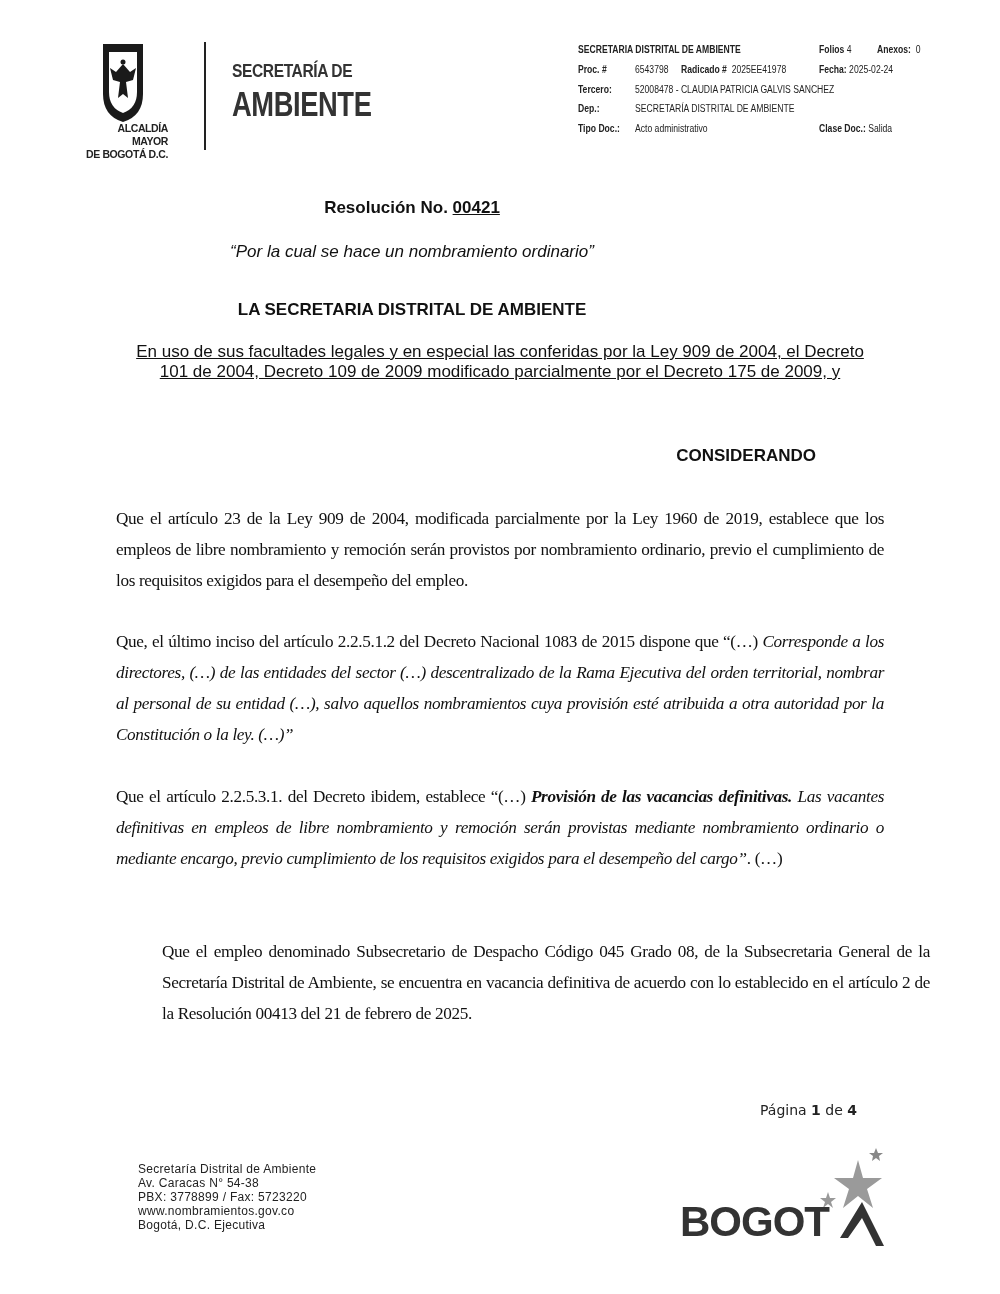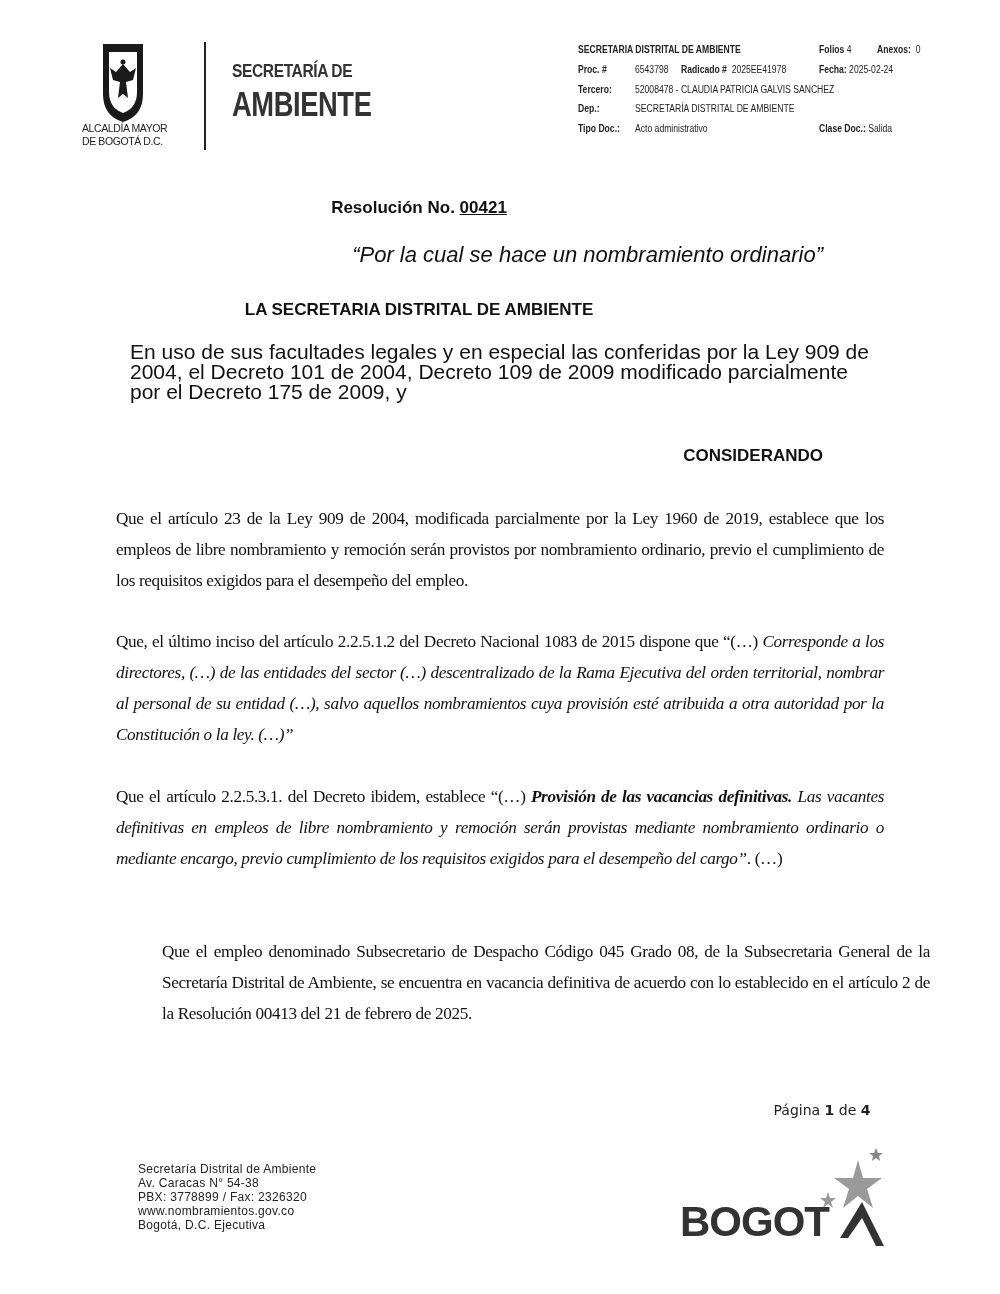--- a/index.html
+++ b/index.html
@@ -1,38 +1,38 @@
 <!DOCTYPE html>
 <html><head>
 <meta charset="utf-8">
 <style>
   html,body{margin:0;padding:0;background:#fff;}
   body{width:1000px;height:1294px;position:relative;overflow:hidden;font-family:"Liberation Sans",sans-serif;color:#111;}
   .abs{position:absolute;}
   
   .shield{left:100px;top:42px;width:46px;height:82px;}
-  .alcaldia{left:82px;top:122px;width:86px;text-align:left;font-weight:normal;font-size:10.5px;line-height:13px;letter-spacing:-0.4px;color:#222;}
+  .alcaldia{left:82px;top:122px;width:86px;text-align:right;font-weight:bold;font-size:10.5px;line-height:13px;letter-spacing:-0.4px;color:#222;}
   .vrule{left:204px;top:42px;width:2px;height:108px;background:#222;}
   .secr1{left:232px;top:60px;font-weight:bold;font-size:19px;letter-spacing:-0.5px;color:#333;transform:scaleX(0.82);transform-origin:left;}
   .secr2{left:232px;top:84px;font-weight:bold;font-size:35px;letter-spacing:-0.5px;color:#333;transform:scaleX(0.78);transform-origin:left;}
   
   .meta{font-size:10px;color:#222;transform:scaleX(0.86);transform-origin:left;white-space:nowrap;}
   .meta b{font-weight:bold;}
   
-  .center{left:15px;width:808px;text-align:center;}
+  .center{left:8px;width:808px;text-align:center;}
   .doc-title{top:198px;font-size:17px;font-weight:bold;}
   .doc-title u{text-decoration:underline;}
-  .subtitle{top:242px;font-size:22px;font-style:italic;text-align:right;}
+  .subtitle{top:242px;font-size:17px;font-style:italic;}
   .authority{top:300px;font-size:17px;font-weight:bold;}
-  .preamble{top:342px;left:130px;width:740px;font-size:21px;line-height:20px;}
+  .preamble{top:342px;left:130px;width:740px;font-size:17px;line-height:20px;text-align:center;text-decoration:underline;}
   .considerando{top:446px;font-size:17px;font-weight:bold;text-align:right;}
   .para{left:116px;width:768px;font-size:17.2px;line-height:31px;text-align:justify;text-align-last:left;}
   .para i{font-style:italic;}
   .narrow{letter-spacing:-0.35px;font-family:Liberation Serif, serif;}
-  .pagenum{left:760px;top:1102px;width:124px;text-align:center;font-family:"DejaVu Sans",sans-serif;font-size:14px;color:#222;}
+  .pagenum{left:760px;top:1102px;width:124px;text-align:left;font-family:"DejaVu Sans",sans-serif;font-size:14px;color:#222;}
   .footer-addr{left:138px;top:1162px;font-size:12px;line-height:14px;color:#222;letter-spacing:0.3px;}
   .bogota-logo{left:680px;top:1146px;width:210px;height:106px;}
 </style>
 </head>
 <body>
 
 <svg class="abs shield" viewBox="0 0 46 82">
   <path d="M3 2 H43 V52 Q43 74 23 80 Q3 74 3 52 Z" fill="#1a1a1a"></path>
   <path d="M9 10 H37 V50 Q37 66 23 71 Q9 66 9 50 Z" fill="#fff"></path>
   <path d="M23 22 L30 30 L36 26 L33 38 L26 40 L28 56 L23 52 L18 56 L20 40 L13 38 L10 26 L16 30 Z" fill="#1a1a1a"></path>
@@ -77,21 +77,21 @@
 
 <div class="abs para narrow" style="top:781px;"><span>Que el artículo 2.2.5.3.1. del Decreto ibidem, establece “(…) </span><b><i>Provisión de las vacancias definitivas.</i></b><i> Las vacantes definitivas en empleos de libre nombramiento y remoción serán provistas mediante nombramiento ordinario o mediante encargo, previo cumplimiento de los requisitos exigidos para el desempeño del cargo”</i><span>. (…)</span></div>
 
 <div class="abs para narrow" style="top:936px;margin-left:46px;">Que el empleo denominado Subsecretario de Despacho Código 045 Grado 08, de la Subsecretaria General de la Secretaría Distrital de Ambiente, se encuentra en vacancia definitiva de acuerdo con lo establecido en el artículo 2 de la Resolución 00413 del 21 de febrero de 2025.</div>
 
 <div class="abs pagenum"><span>Página </span><b>1</b><span> de </span><b>4</b></div>
 
 <div class="abs footer-addr">
   <div>Secretaría Distrital de Ambiente</div>
   <div>Av. Caracas N° 54-38</div>
-  <div>PBX: 3778899 / Fax: 2326320</div>
+  <div>PBX: 3778899 / Fax: 5723220</div>
   <div>www.nombramientos.gov.co</div>
   <div>Bogotá, D.C. Ejecutiva</div>
 </div>
 
 <svg class="abs bogota-logo" viewBox="0 0 210 106">
   <polygon points="148,46 150,52 156,52 151,56 153,62 148,58 143,62 145,56 140,52 146,52" fill="#999"></polygon>
   <polygon points="178,14 183,32 202,32 187,43 193,62 178,50 163,62 169,43 154,32 173,32" fill="#9a9a9a"></polygon>
   <polygon points="196,2 198,7 203,7 199,10 200,15 196,12 192,15 193,10 189,7 194,7" fill="#888"></polygon>
   <text x="0" y="90" font-family="Liberation Sans, sans-serif" font-weight="bold" font-size="42" fill="#333" letter-spacing="-1">BOGOT</text>
   <path d="M160 92 L182 56 L204 100 L196 100 L182 72 L168 92 Z" fill="#333"></path>

